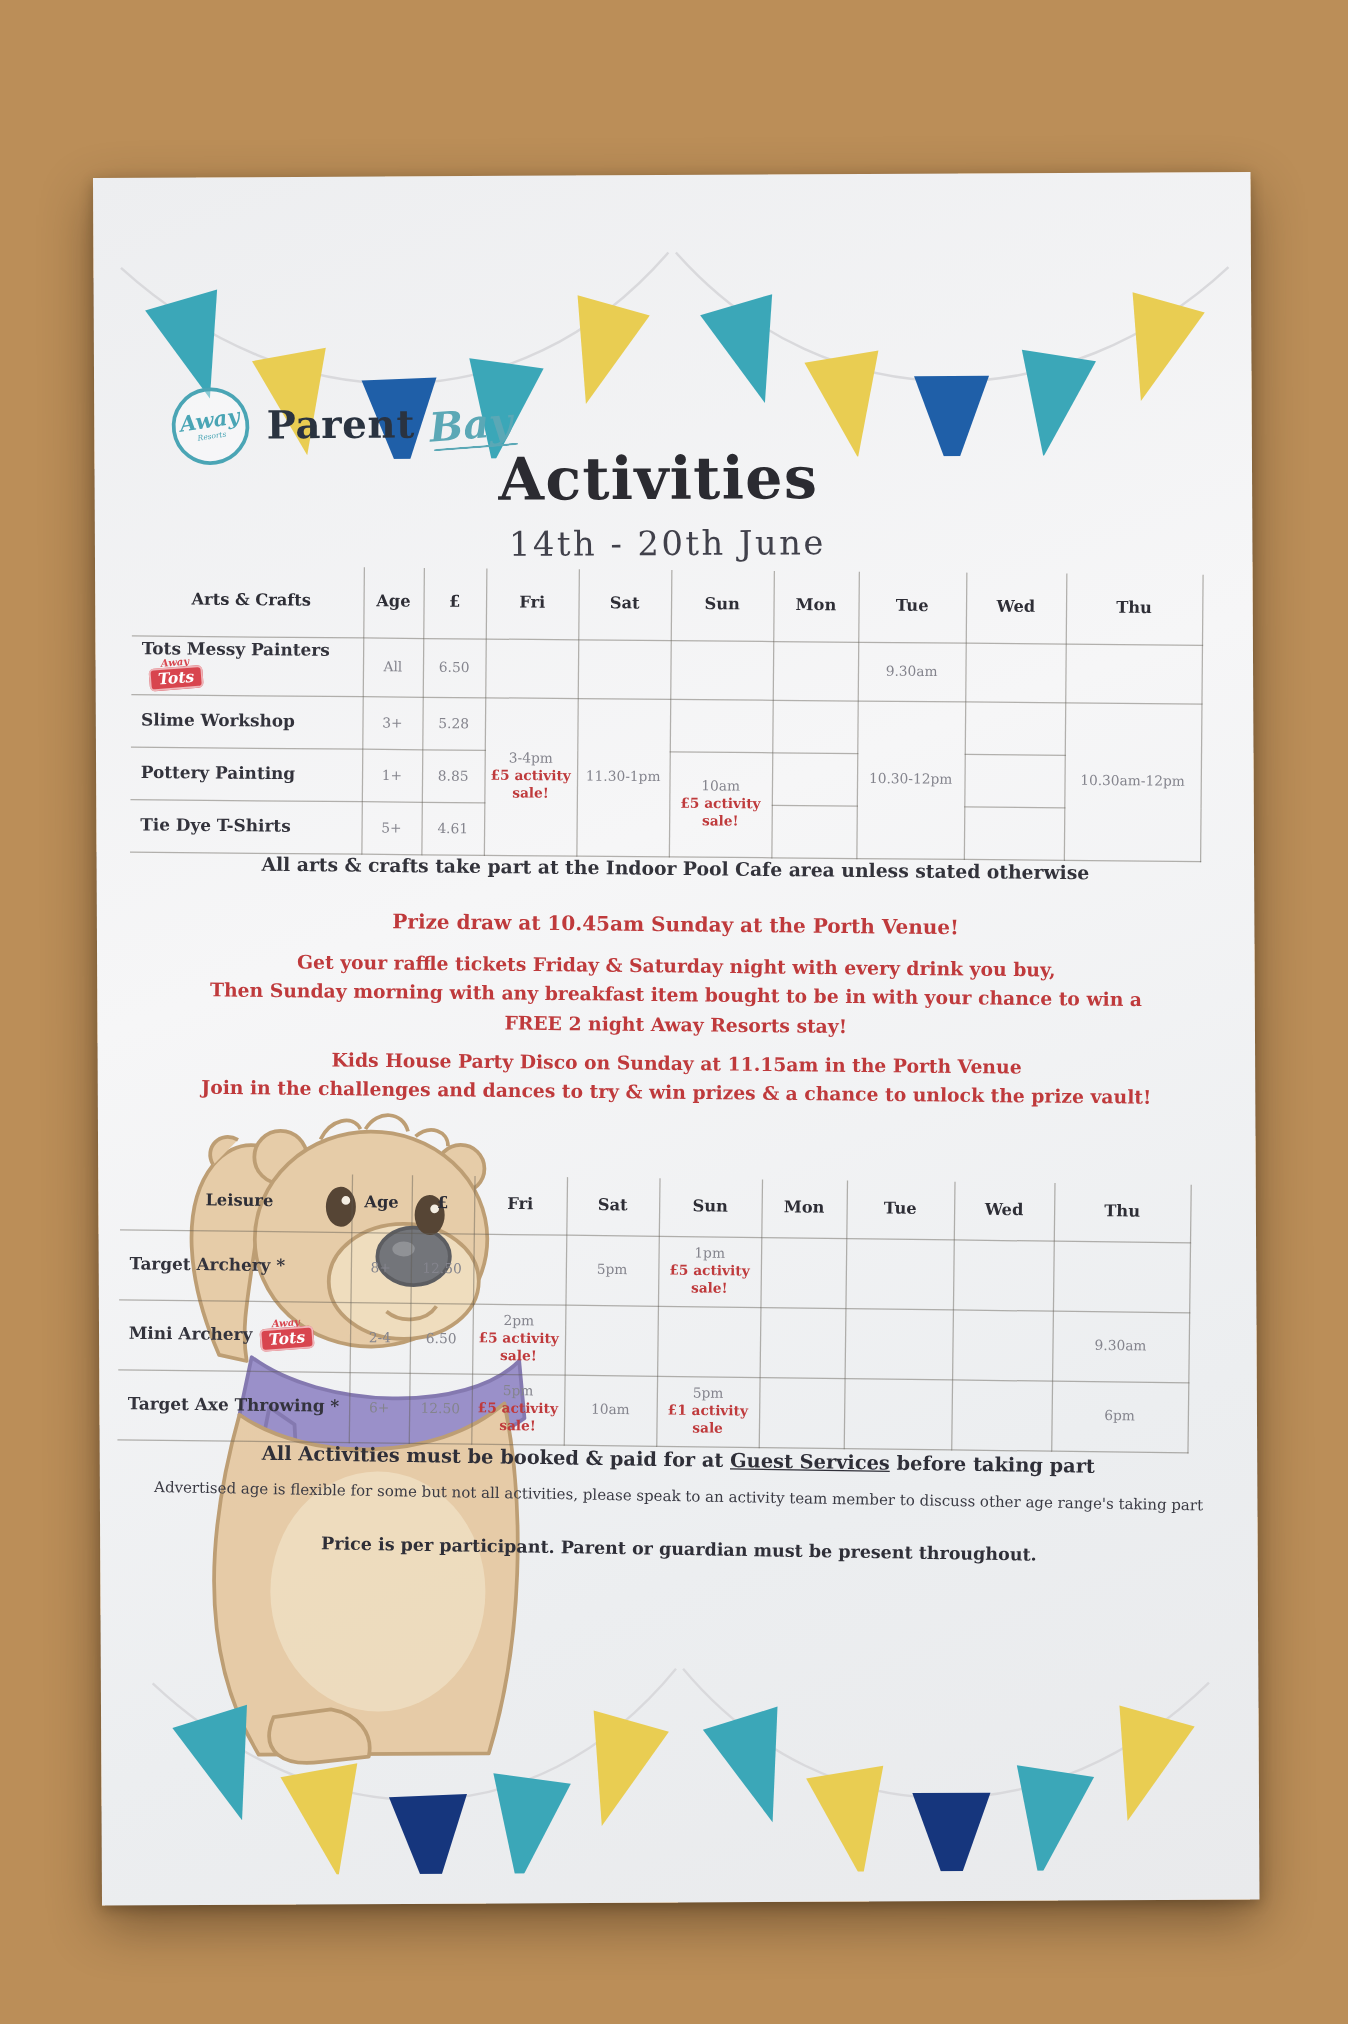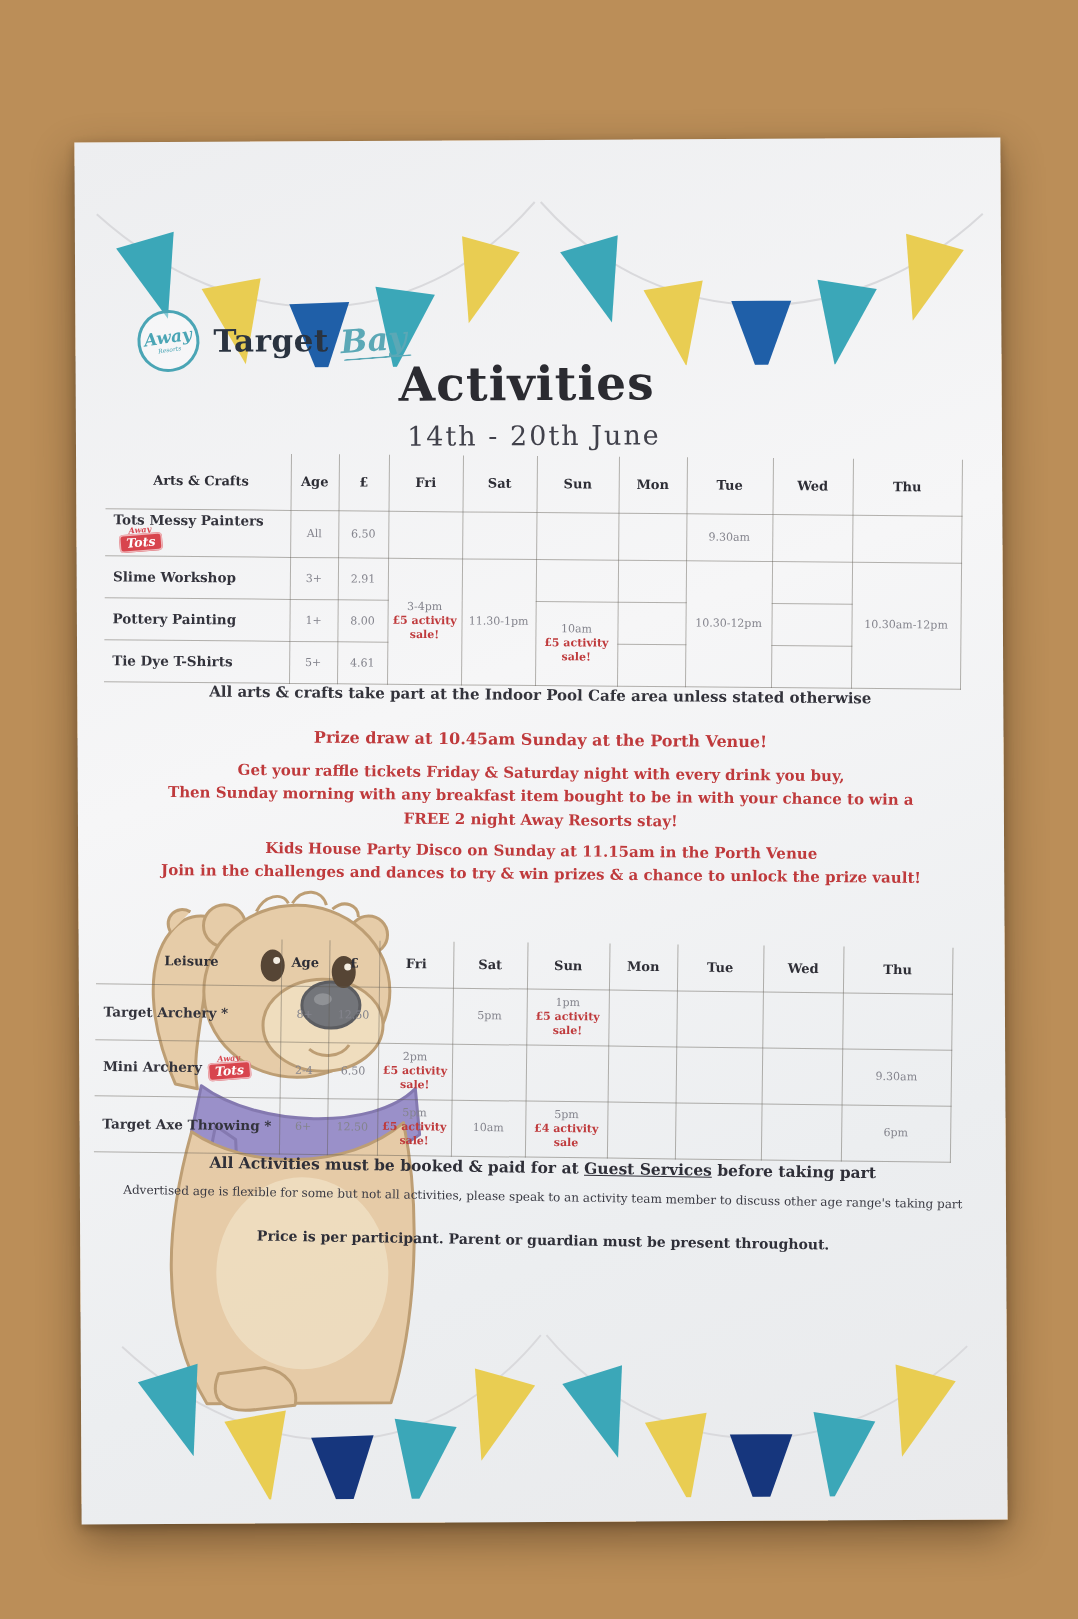--- a/index.html
+++ b/index.html
@@ -111,21 +111,21 @@
       <polygon class="f-teal" transform="translate(764,100) rotate(9)" points="-30,0 30,0 0,82"></polygon>
       <polygon class="f-yellow" transform="translate(852,58) rotate(16)" points="-30,0 30,0 0,82"></polygon>
     </g>
   </svg>
 
   <div class="abs logo-row">
     <div class="logo-circle">
       <span class="logo-away">Away</span>
       <span class="logo-resorts">Resorts</span>
     </div>
-    <span class="brand-bold">Target</span>
+    <span class="brand-bold">Parent</span>
     <span class="brand-script">Bay</span>
   </div>
 
   <div class="abs page-title">Activities</div>
   <div class="abs page-sub">14th - 20th June</div>
 
   <svg class="abs bear" viewBox="0 0 332 540">
     <g stroke="#bb9a6e" stroke-width="3" fill="#e6caa4" stroke-linejoin="round">
 
       <path d="M78,210 C52,150 48,90 74,58 C92,36 120,38 128,58 C134,74 124,86 112,88 C122,96 120,112 108,118 C100,170 96,190 100,215 Z"></path>
@@ -199,36 +199,36 @@
       <td></td>
       <td></td>
       <td></td>
       <td class="time">9.30am</td>
       <td></td>
       <td></td>
     </tr>
     <tr class="r">
       <td class="act">Slime Workshop</td>
       <td>3+</td>
-      <td>2.91</td>
+      <td>5.28</td>
       <td rowspan="3">
         <div class="time">3-4pm</div>
         <div class="sale">£5 activity sale!</div>
       </td>
       <td rowspan="3" class="time">11.30-1pm</td>
       <td></td>
       <td></td>
       <td rowspan="3" class="time">10.30-12pm</td>
       <td></td>
       <td rowspan="3" class="time">10.30am-12pm</td>
     </tr>
     <tr class="r">
       <td class="act">Pottery Painting</td>
       <td>1+</td>
-      <td>8.00</td>
+      <td>8.85</td>
       <td rowspan="2">
         <div class="time">10am</div>
         <div class="sale">£5 activity sale!</div>
       </td>
       <td></td>
       <td></td>
     </tr>
     <tr class="r">
       <td class="act">Tie Dye T-Shirts</td>
       <td>5+</td>
@@ -316,21 +316,21 @@
       <td class="act">Target Axe Throwing *</td>
       <td>6+</td>
       <td>12.50</td>
       <td>
         <div class="time">5pm</div>
         <div class="sale">£5 activity sale!</div>
       </td>
       <td class="time">10am</td>
       <td>
         <div class="time">5pm</div>
-        <div class="sale">£4 activity sale</div>
+        <div class="sale">£1 activity sale</div>
       </td>
       <td></td>
       <td></td>
       <td></td>
       <td class="time">6pm</td>
     </tr>
   </tbody>
     </table>
 
   <div class="abs note foot1">

